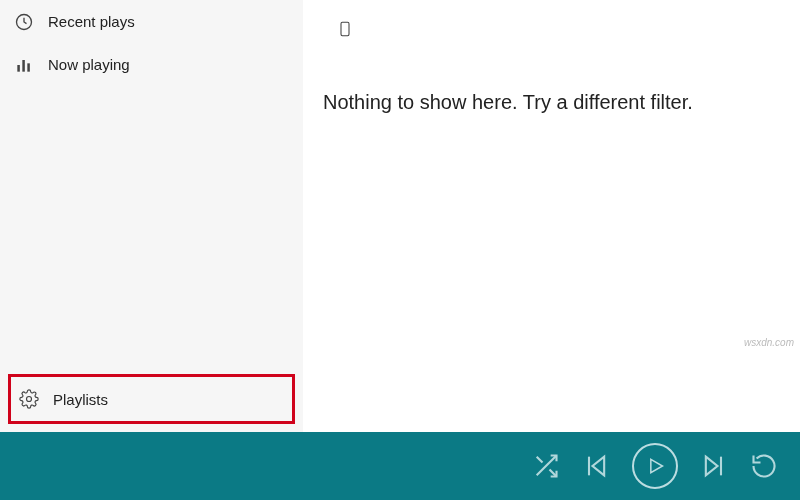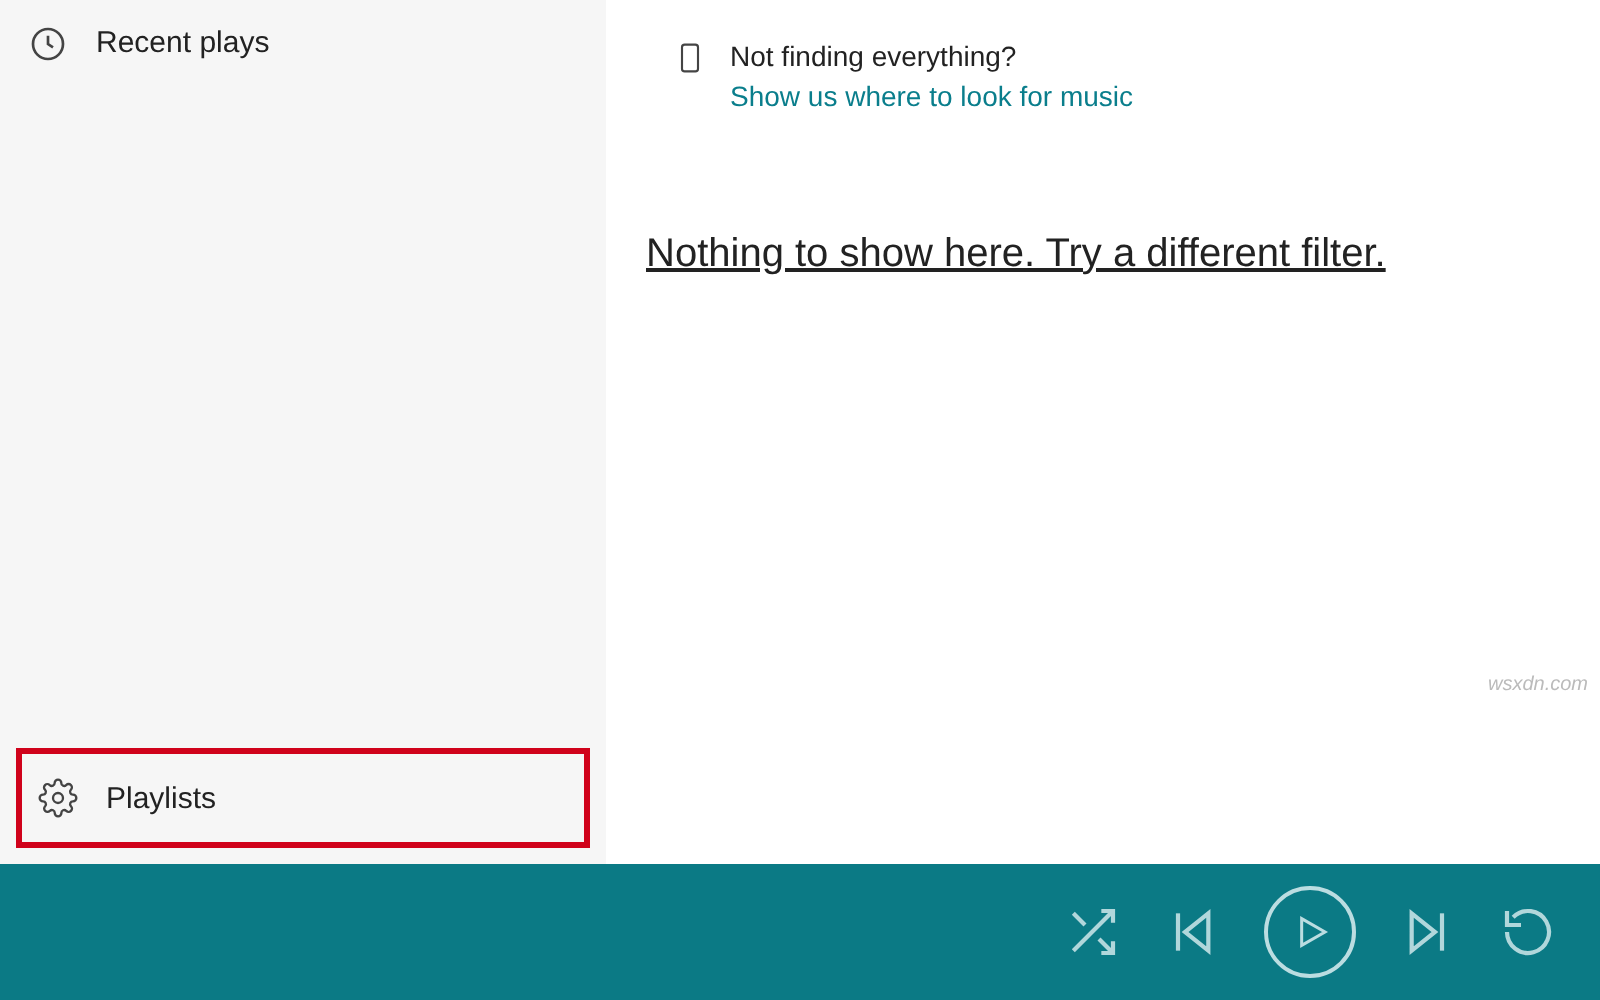--- a/index.html
+++ b/index.html
@@ -15,21 +15,21 @@
   .settings-wrap { border: 3px solid #d0021b; margin: 6px 8px 8px 8px; }
   .settings-item { display: flex; align-items: center; height: 44px; padding: 0 8px; }
   .settings-item .icon { width: 20px; height: 20px; color: #444; }
   .settings-item .label { margin-left: 14px; font-size: 15px; color: #222; }
   .content { flex: 1; padding: 20px 18px; position: relative; }
   .info-row { display: flex; align-items: flex-start; gap: 12px; margin-left: 16px; }
   .info-icon { width: 16px; height: 22px; color: #444; flex-shrink: 0; margin-top:1px;}
   .info-text { display: flex; flex-direction: column; }
   .info-title { font-size: 14px; color: #222; }
   .info-link { font-size: 14px; color: #0a7e8c; cursor: pointer; margin-top: 4px; }
-  .empty { font-size: 20px; color: #222; margin-top: 60px; margin-left: 2px; text-decoration: underline;}
+  .empty { font-size: 20px; color: #222; margin-top: 48px; margin-left: 2px;}
   .player { height: 68px; background: #0b7a85; display: flex; align-items: center; justify-content: flex-end; padding: 0 22px; gap: 22px; }
   .pbtn { width: 28px; height: 28px; color: #cfe8eb; opacity: 0.85; cursor: pointer; display: flex; align-items: center; justify-content: center; }
   .play-circle { width: 46px; height: 46px; border: 2px solid #cfe8eb; border-radius: 50%; display: flex; align-items: center; justify-content: center; color: #cfe8eb; opacity: 0.9; cursor: pointer;}
   svg { display: block; }
   .watermark { position: absolute; right: 6px; bottom: 84px; font-size: 10px; color: #bbb; font-style: italic; }
 </style>
 </head>
 <body>
 
 <div class="app">
@@ -41,20 +41,30 @@
         <div class="nav-item">
           <span class="icon">
             <svg viewBox="0 0 24 24" fill="none" stroke="currentColor" stroke-width="1.6">
               <circle cx="12" cy="12" r="9"></circle>
                 <path d="M12 7v5l3 2"></path>
             </svg>
           </span>
           <span class="label">Recent plays</span>
         </div>
 
+        <div class="nav-item">
+          <span class="icon">
+            <svg viewBox="0 0 24 24" fill="currentColor">
+              <rect x="4" y="12" width="3" height="8"></rect>
+                <rect x="10" y="6" width="3" height="14"></rect>
+                <rect x="16" y="10" width="3" height="10"></rect>
+            </svg>
+          </span>
+          <span class="label">Now playing</span>
+        </div>
 
 
       </div>
 
       <div class="settings-wrap">
         <div class="settings-item">
           <span class="icon">
             <svg viewBox="0 0 24 24" fill="none" stroke="currentColor" stroke-width="1.4">
               <circle cx="12" cy="12" r="3"></circle>
               <path d="M19.4 15a1.7 1.7 0 0 0 .34 1.87l.06.06a2 2 0 1 1-2.83 2.83l-.06-.06a1.7 1.7 0 0 0-1.87-.34 1.7 1.7 0 0 0-1 1.56V21a2 2 0 0 1-4 0v-.09a1.7 1.7 0 0 0-1-1.56 1.7 1.7 0 0 0-1.87.34l-.06.06a2 2 0 1 1-2.83-2.83l.06-.06A1.7 1.7 0 0 0 4.6 15a1.7 1.7 0 0 0-1.56-1H3a2 2 0 0 1 0-4h.09A1.7 1.7 0 0 0 4.6 9a1.7 1.7 0 0 0-.34-1.87l-.06-.06A2 2 0 1 1 7.03 4.24l.06.06A1.7 1.7 0 0 0 9 4.6a1.7 1.7 0 0 0 1-1.56V3a2 2 0 0 1 4 0v.09c0 .67.4 1.27 1 1.51a1.7 1.7 0 0 0 1.87-.34l.06-.06a2 2 0 1 1 2.83 2.83l-.06.06A1.7 1.7 0 0 0 19.4 9c.24.6.84 1 1.51 1H21a2 2 0 0 1 0 4h-.09a1.7 1.7 0 0 0-1.51 1z"></path>
@@ -65,24 +75,20 @@
       </div>
     </div>
 
     <div class="content">
       <div class="info-row">
         <span class="info-icon">
           <svg viewBox="0 0 24 24" fill="none" stroke="currentColor" stroke-width="1.6">
             <rect x="6" y="2" width="12" height="20" rx="2"></rect>
           </svg>
         </span>
-        <div class="info-text">
-          <span class="info-title">Not finding everything?</span>
-          <span class="info-link">Show us where to look for music</span>
-        </div>
       </div>
 
       <div class="empty">Nothing to show here. Try a different filter.</div>
 
       <div class="watermark">wsxdn.com</div>
     </div>
 
   </div>
 
   <div class="player">

